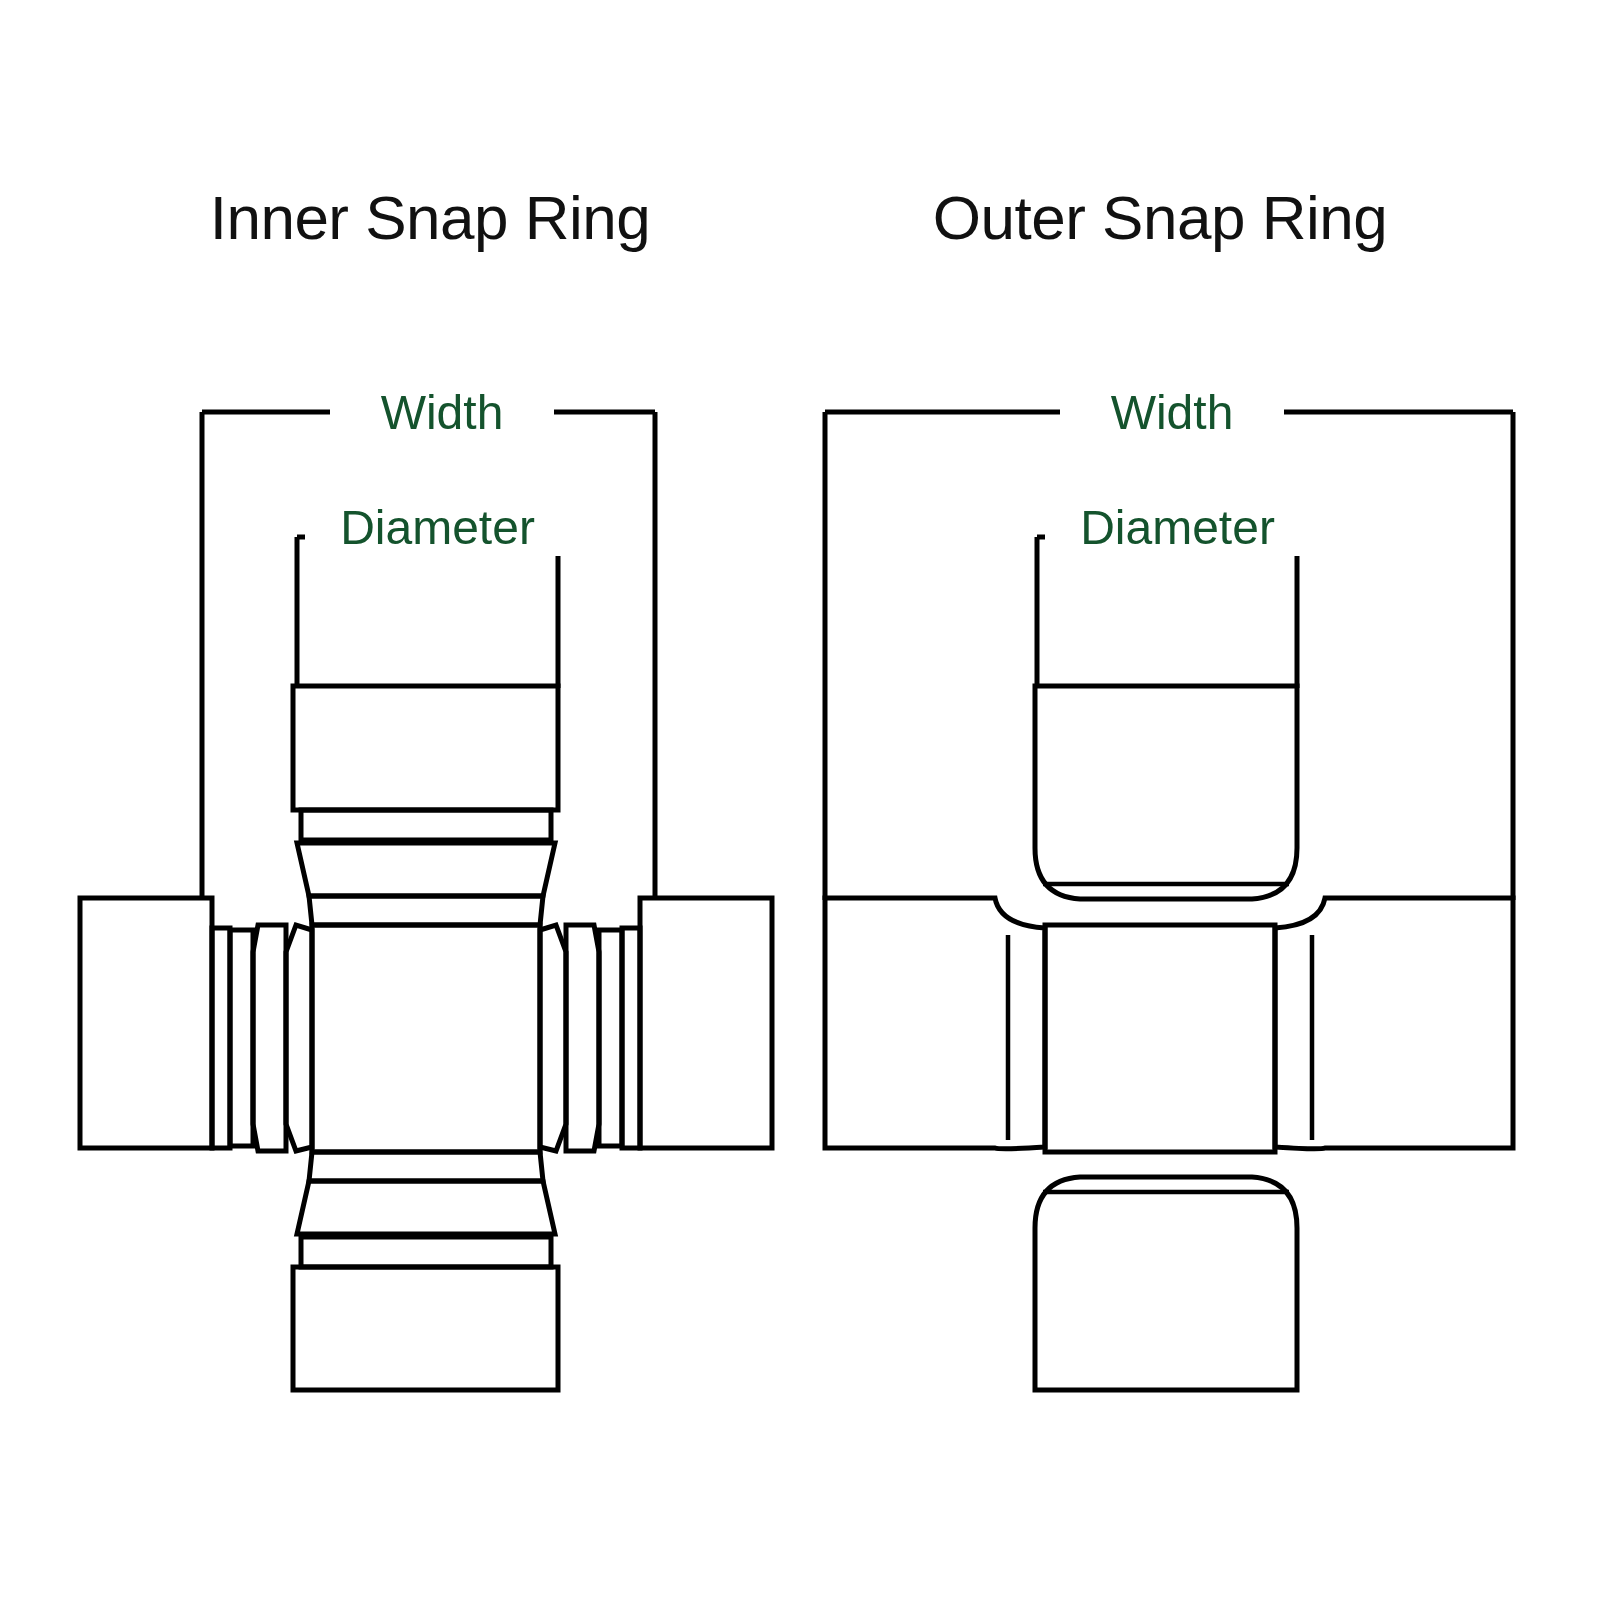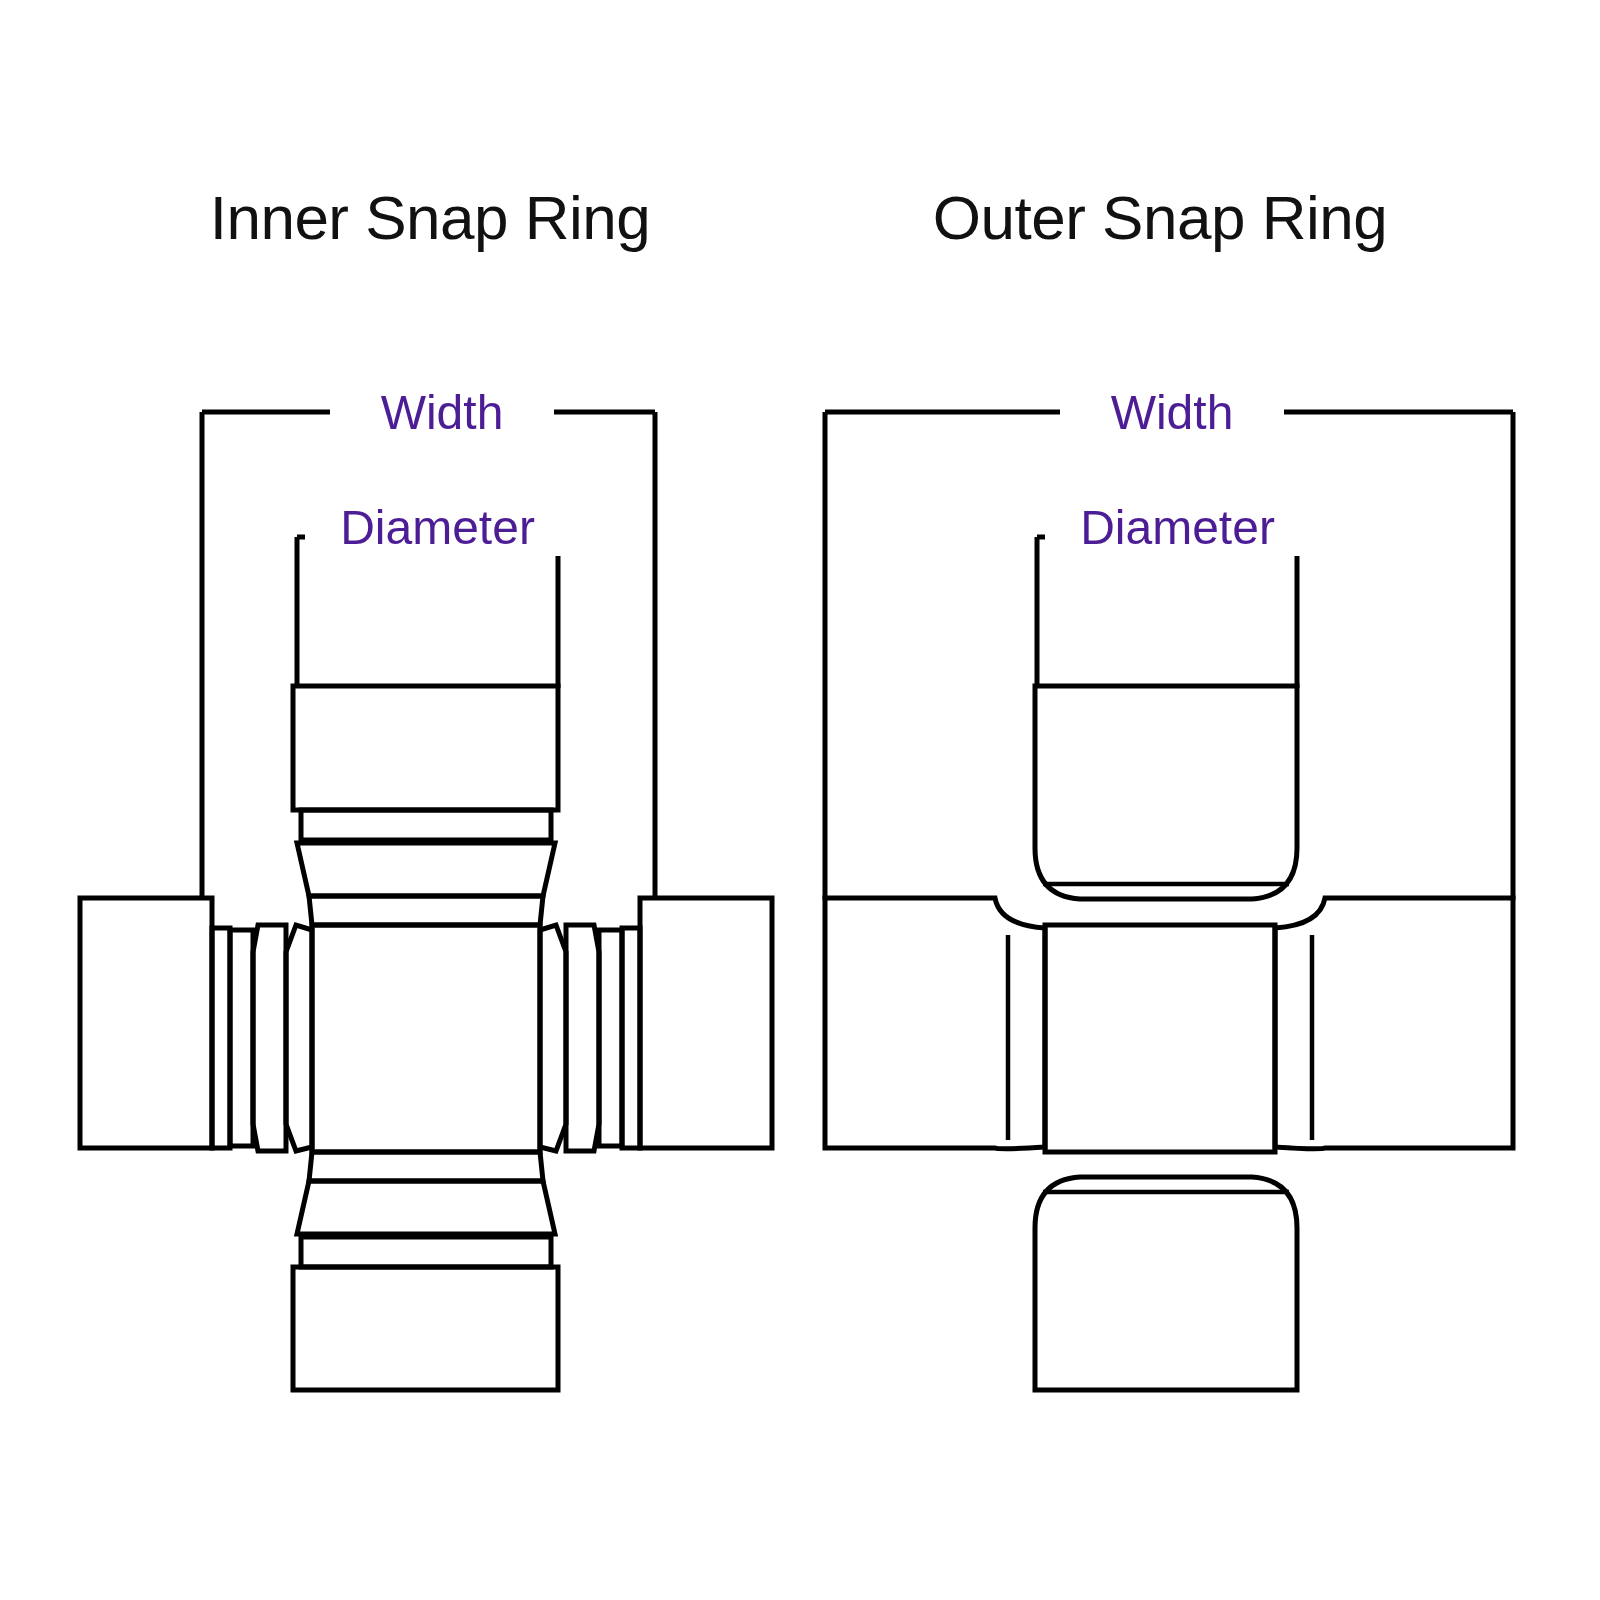--- a/index.html
+++ b/index.html
@@ -59,21 +59,21 @@
     white-space: nowrap;
   }
   #title-left  { left: 100px;  top: 182px; width: 660px; }
   #title-right { left: 830px;  top: 182px; width: 660px; }
 
   .dim-label {
     position: absolute;
     text-align: center;
     font-size: 48px;
     font-weight: 400;
-    color: #4c1d95;
+    color: #14532d;
     white-space: nowrap;
     background: #ffffff;
     line-height: 1;
   }
   #label-width-left    { left: 330px;  top: 385px; width: 200px; padding: 4px 12px; }
   #label-diameter-left { left: 305px;  top: 500px; width: 245px; padding: 4px 10px; }
   #label-width-right   { left: 1060px; top: 385px; width: 200px; padding: 4px 12px; }
   #label-diameter-right{ left: 1045px; top: 500px; width: 245px; padding: 4px 10px; }
 </style>
 </head>

